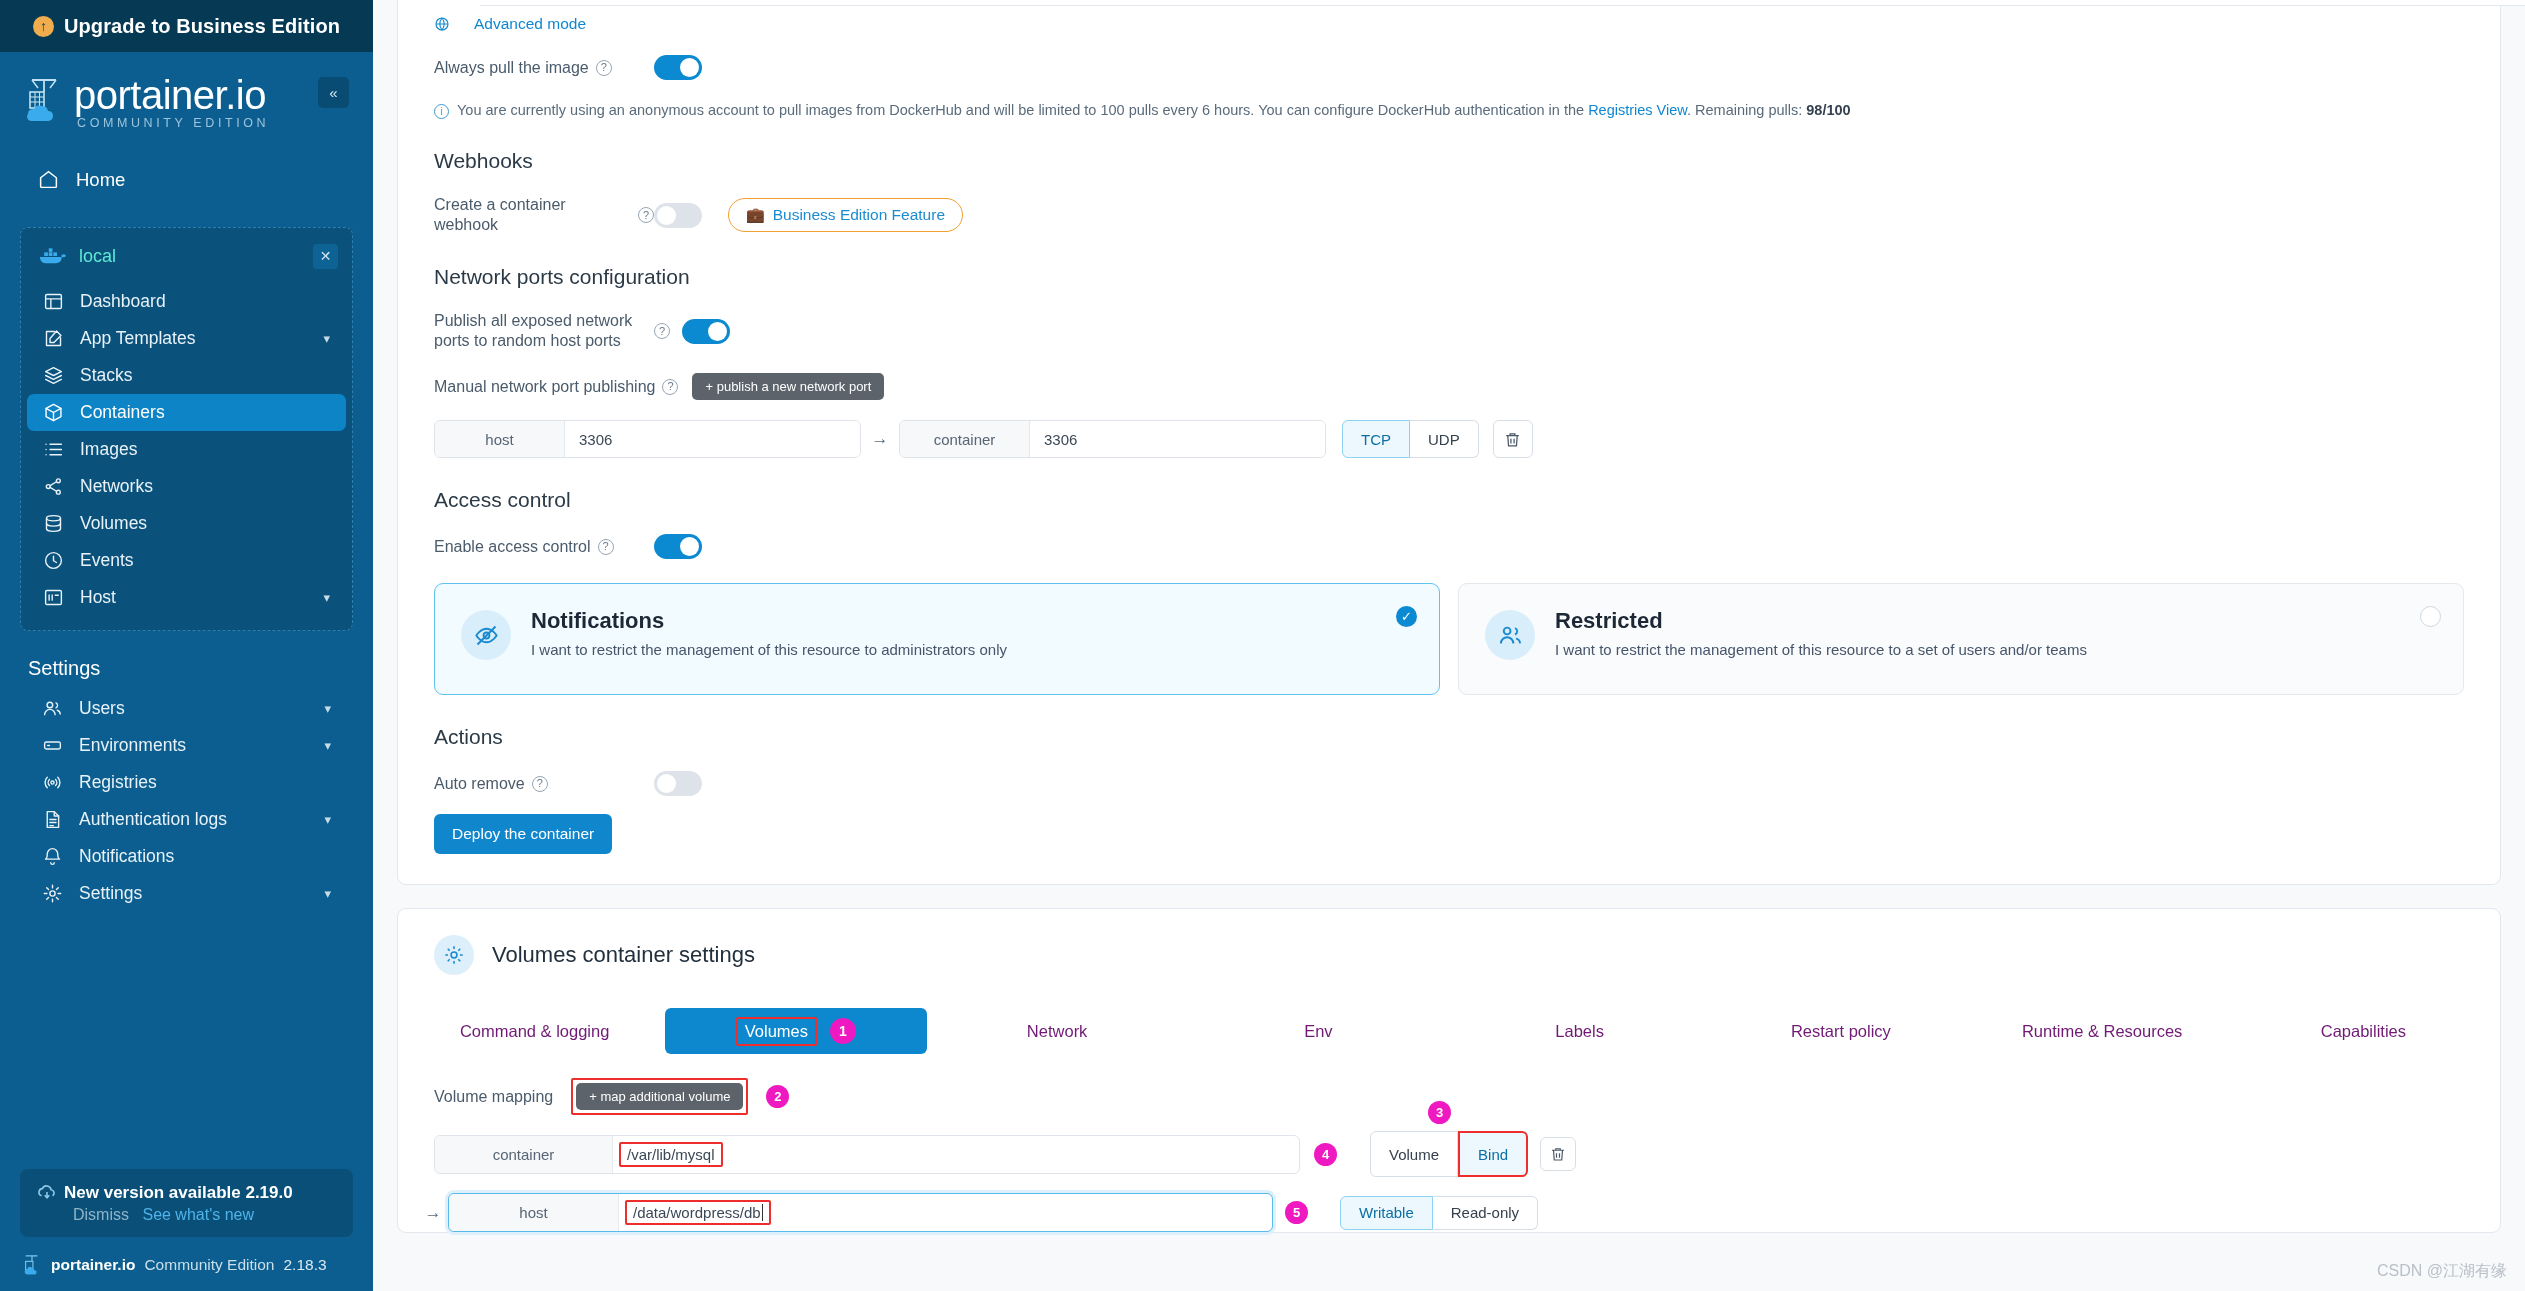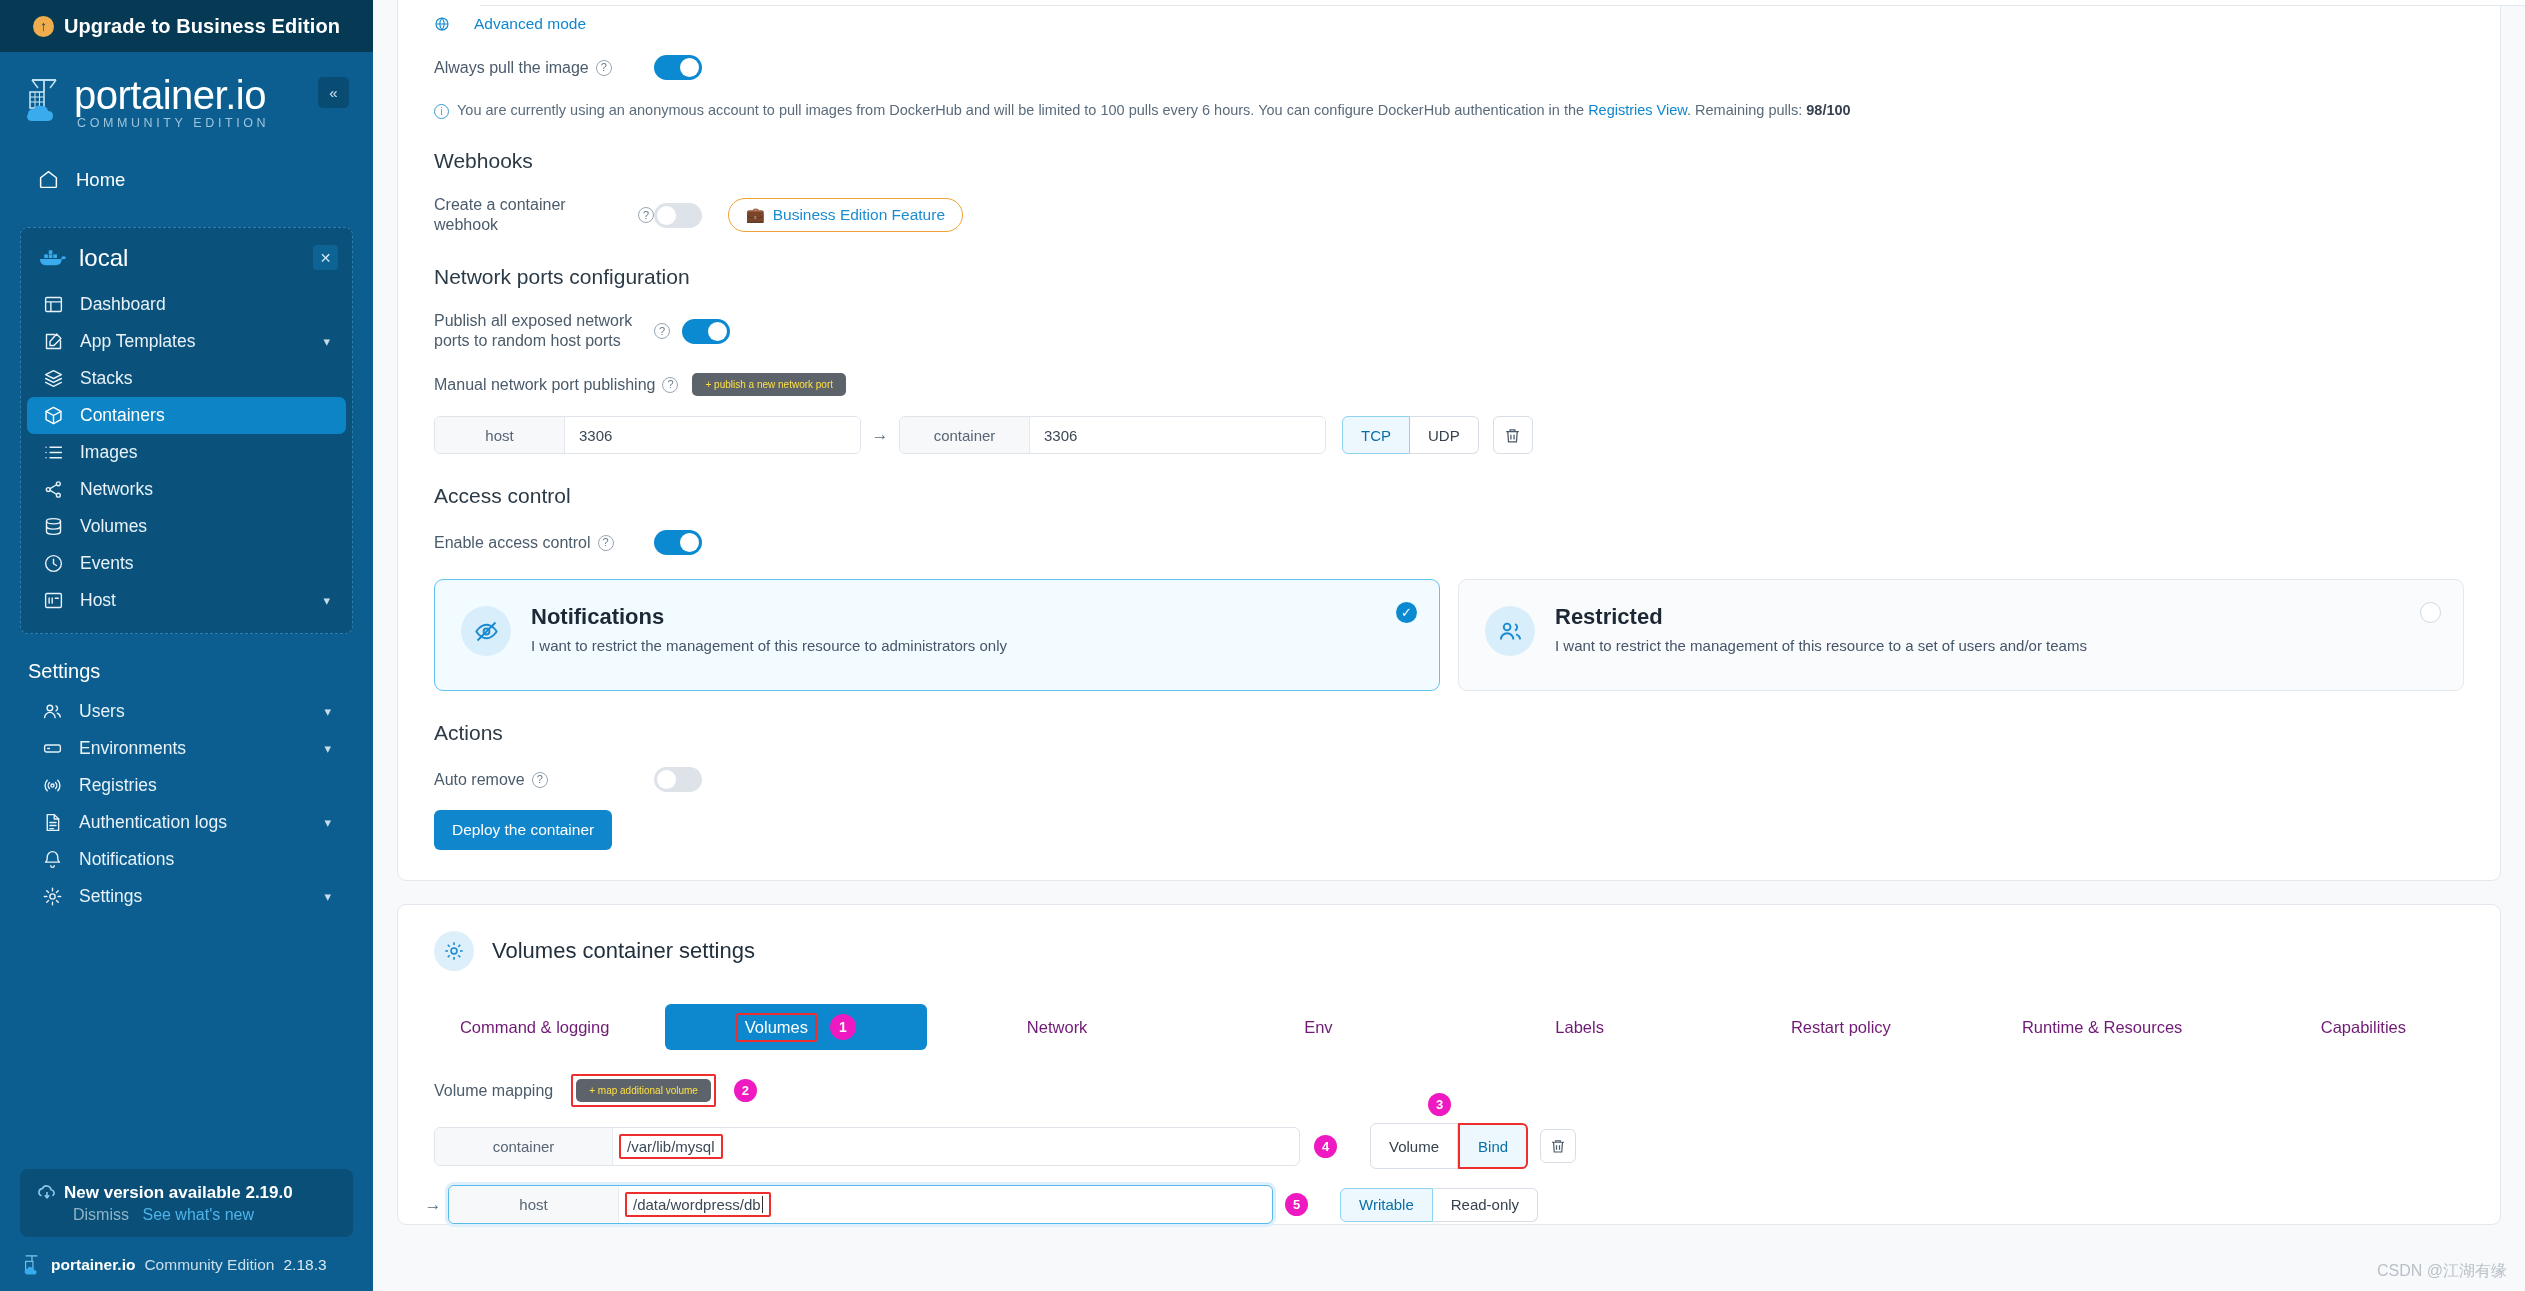--- a/index.html
+++ b/index.html
@@ -58,21 +58,21 @@
   .env-block {
     margin: 27px 20px 0 20px; border-radius: 8px;
     background: #0a527c; border: 1px dashed #2f7fae;
     padding: 10px 0 14px 0;
   }
   .env-head {
     display: flex; align-items: center; gap: 13px;
     padding: 6px 14px 6px 16px; position: relative;
   }
   .docker-whale { width: 29px; height: 22px; flex: 0 0 29px; }
-  .env-name { color: #ffffff; font-size: 24px; flex: 1; }
+  .env-name { color: #5eead4; font-size: 18px; flex: 1; }
   .env-close {
     width: 25px; height: 25px; border-radius: 4px; background: #0d6394;
     color: #cfe5f3; display: flex; align-items: center; justify-content: center;
     font-size: 14px; cursor: pointer;
   }
   .nav-list { margin-top: 8px; }
   .nav-item {
     display: flex; align-items: center; gap: 16px;
     padding: 8px 16px 8px 16px; margin: 0 6px; border-radius: 7px;
     color: #e8f2f8; font-size: 17.5px; cursor: pointer; position: relative;
@@ -162,22 +162,22 @@
   }
   .be-badge {
     display: inline-flex; align-items: center; gap: 8px;
     border: 1.6px solid #f0a034; border-radius: 17px;
     padding: 7px 17px; margin-left: 26px; font-size: 15.5px; color: #1b8bd0;
     cursor: pointer; background: #fff;
   }
   .be-badge .bico { color: #3c4b59; font-size: 15px; }
 
   .btn-gray {
-    background: #5c636a; color: #fde047; border: none; border-radius: 5px;
-    padding: 6px 13px; font-size: 10px; cursor: pointer;
+    background: #5c636a; color: #ffffff; border: none; border-radius: 5px;
+    padding: 6px 13px; font-size: 13px; cursor: pointer;
     font-family: "Liberation Sans", sans-serif;
   }
   .port-row {
     display: flex; align-items: center; padding-left: 36px;
     margin-top: 20px; gap: 0;
   }
   .input-group {
     display: flex; border: 1px solid #dfe4ea; border-radius: 6px; overflow: hidden;
     background: #fff; height: 38px;
   }

